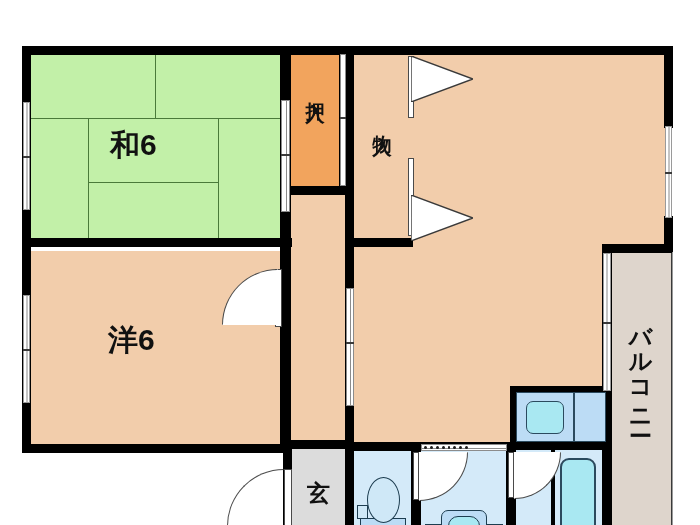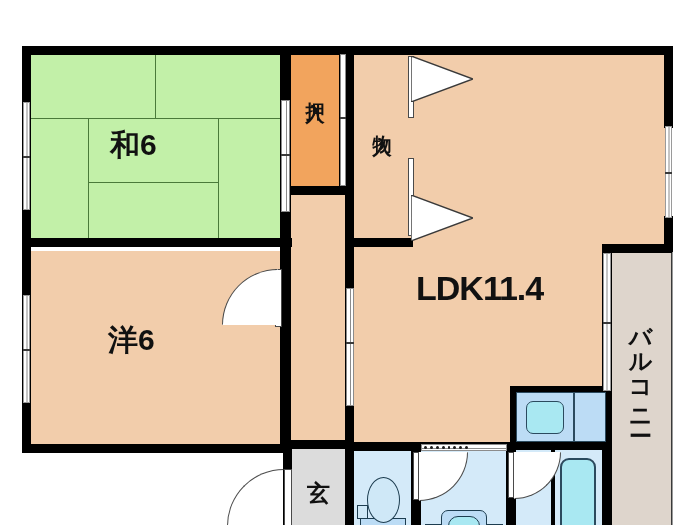--- a/index.html
+++ b/index.html
@@ -235,21 +235,20 @@
   <div class="fx fx-tub" style="left:560px;top:418px;width:36px;height:84px;"></div>
 
   <div class="fx fx-counter" style="left:516px;top:352px;width:90px;height:50px;"></div>
   <div class="fx" style="left:573px;top:352px;width:1.5px;height:50px;background:#2b4a5e;"></div>
   <div class="fx fx-basin" style="left:526px;top:361px;width:38px;height:33px;border-radius:7px;"></div>
 
   <div class="lbl lbl-room" style="left:110px;top:90px;">和6</div>
 
   <div class="lbl lbl-room" style="left:108px;top:285px;text-align:center;">洋6</div>
 
-  <div class="lbl lbl-h" style="left:416px;top:231px;">LDK11.4</div>
 
   <div class="lbl lbl-v-sm" style="left:306px;top:47px;">押入</div>
 
   <div class="lbl lbl-v-sm" style="left:373px;top:80px;">物入</div>
 
   <div class="lbl lbl-genkan" style="left:307px;top:442px;">玄</div>
 
   <div class="lbl lbl-v" style="left:629px;top:270px;">バルコニー</div>
 
 </div>

